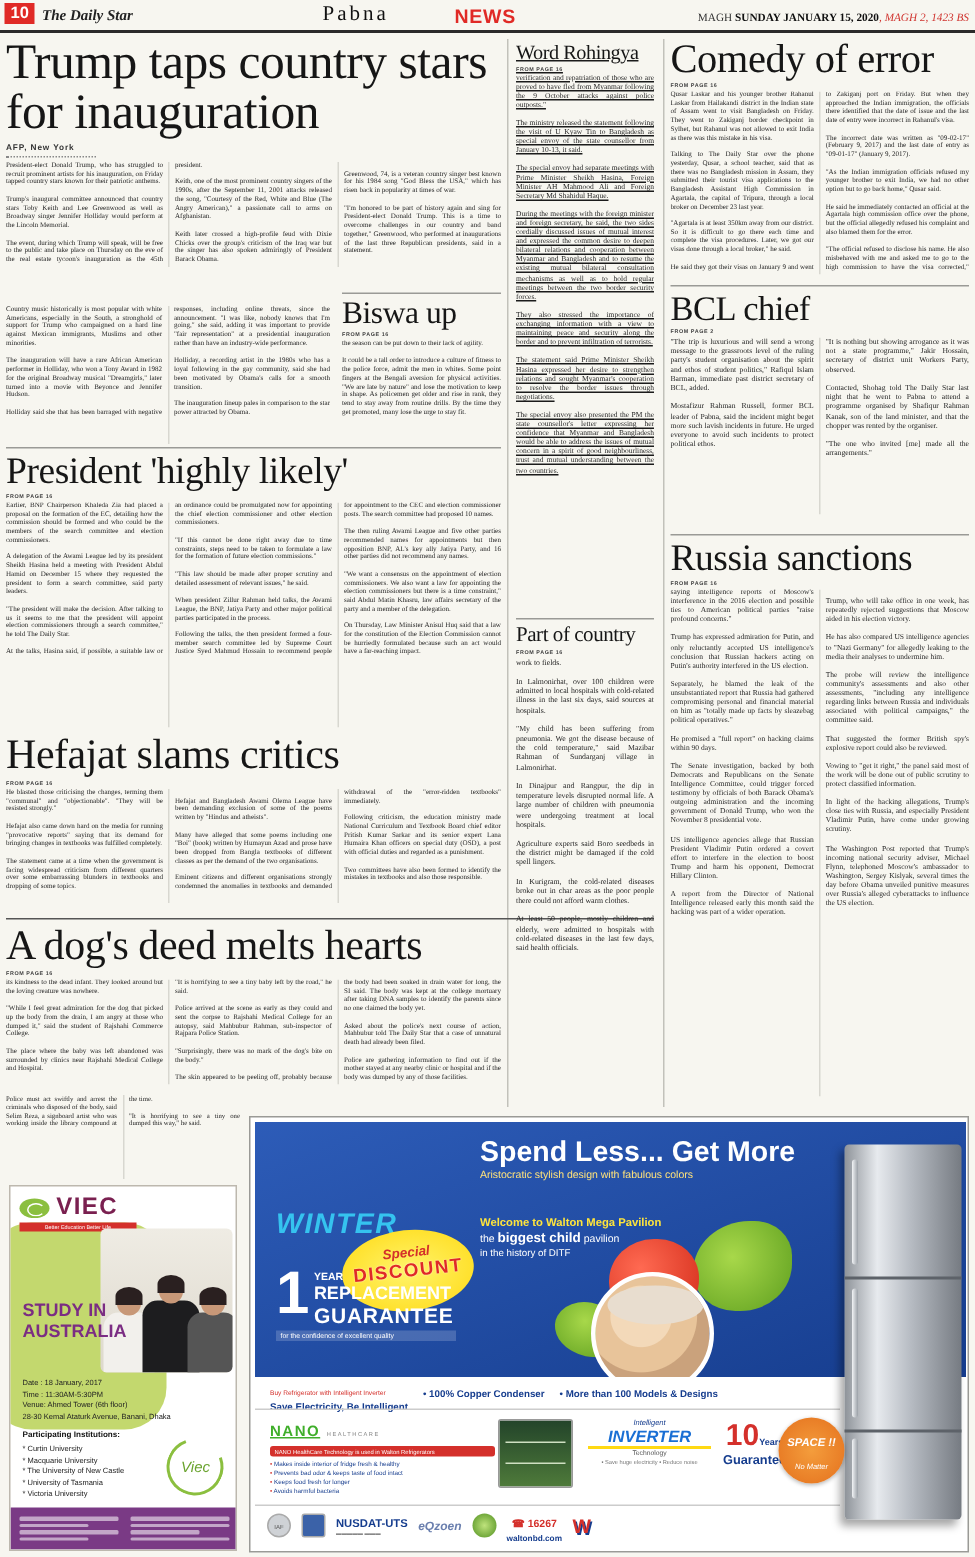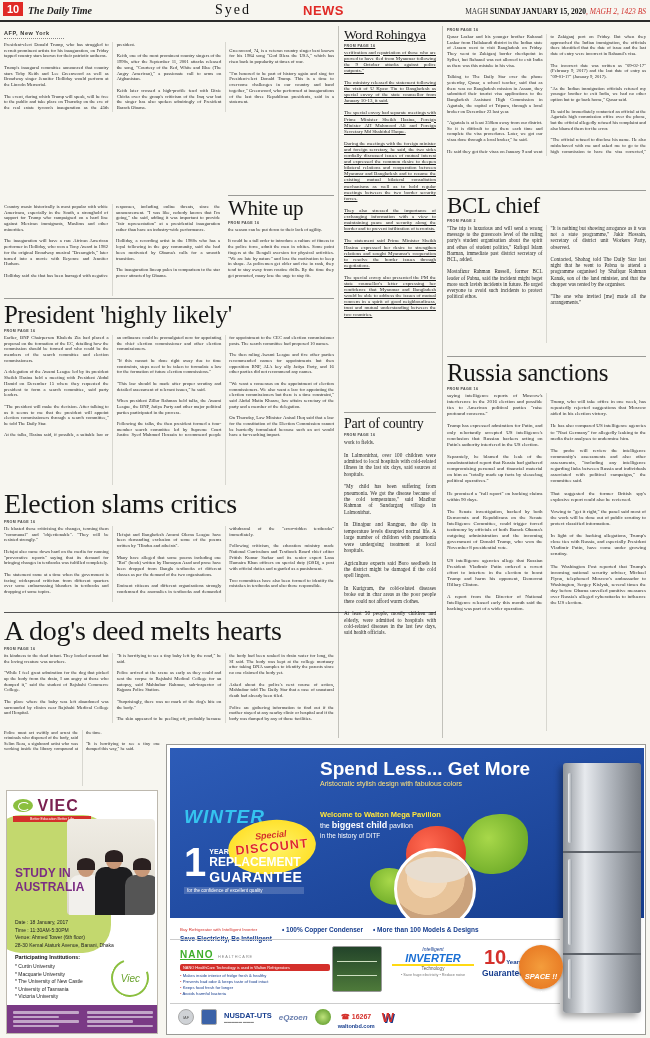--- a/index.html
+++ b/index.html
@@ -96,51 +96,52 @@
   .w-inv { position:absolute; left:222px; top:6px; width:82px; text-align:center; }
   .w-inv .i1 { font-size:5px; font-style:italic; color:#163d8e; display:block; }
   .w-inv .i2 { font-size:11px; font-style:italic; font-weight:900; color:#1a6fd4; display:block; border-bottom:2px solid #ffd913; }
   .w-inv .i3 { font-size:4.5px; color:#555; display:block; }
   .w-inv .i4 { font-size:3.8px; color:#777; display:block; margin-top:2px; }
   .w-ten { position:absolute; left:312px; top:8px; text-align:center; }
   .w-ten .n { color:#d4302b; font-weight:900; font-size:20px; line-height:.9; }
   .w-ten .y { color:#163d8e; font-size:6px; font-weight:bold; }
   .w-ten .g { display:block; color:#163d8e; font-weight:900; font-size:8.5px; }
   .w-space { position:absolute; left:352px; top:200px; width:44px; height:44px; border-radius:50%; background:radial-gradient(#f49d3c,#e4701d); color:#fff; text-align:center; z-index:5; box-shadow:0 1px 3px rgba(0,0,0,.3); }
-  .w-space b { display:block; font-size:7.5px; margin-top:27px; font-style:italic; }
+  .w-space b { display:block; font-size:7.5px; margin-top:12px; font-style:italic; }
   .w-space span { font-size:5px; font-style:italic; }
   .w-foot { position:absolute; left:3px; top:258px; width:390px; height:27px; border-top:1px solid #ccc; display:flex; align-items:center; gap:7px; padding-left:8px; }
   .cert { width:16px; height:16px; border-radius:50%; background:#cfd2d6; border:1px solid #aaa; font-size:4px; color:#555; text-align:center; line-height:16px; }
   .cert.sq { border-radius:2px; background:#3b62a8; color:#fff; }
   .nusdat { color:#163d8e; font-weight:900; font-size:7.5px; }
   .nusdat small { display:block; font-weight:normal; color:#888; font-size:3.6px; }
   .eq { color:#6a7fae; font-weight:bold; font-size:8px; font-style:italic; }
   .leafcirc { width:16px; height:16px; border-radius:50%; background:radial-gradient(#bfe37c,#4f8f1f); }
   .call16267 { text-align:center; }
   .call16267 .n { color:#d4302b; font-weight:900; font-size:7px; }
   .call16267 .u { display:block; color:#163d8e; font-size:5.5px; font-weight:bold; }
   .wmark { font-size:13px; font-weight:900; color:#d4302b; text-shadow:1px 1px 0 #163d8e; }
 </style>
 </head>
 <body>
 
 <div class="page">
 
   <div class="hdr">
     <span class="pagenum">10</span>
-    <span class="masthead">The Daily Time</span>
-    <span class="city">Syed</span>
+    <span class="masthead">The Daily Star</span>
+    <span class="city">Pabna</span>
     <span class="newslbl">NEWS</span>
     <span class="dateline"><span>MAGH </span><b>SUNDAY JANUARY 15, 2020</b><span class="date-bangla">, MAGH 2, 1423 BS</span></span>
   </div>
 
   <div class="v-rule" style="left:338px;top:26px;height:712px;"></div>
   <div class="v-rule" style="left:442px;top:26px;height:712px;"></div>
 
   <div class="blk" style="left:4px;top:26px;width:330px;">
+    <div class="headline" style="font-size:33px;">Trump taps country stars for inauguration</div>
     <div class="byline">AFP, New York</div>
     <div class="body-text c3" style="height:70px;margin-top:3px;">President-elect Donald Trump, who has struggled to recruit prominent artists for his inauguration, on Friday tapped country stars known for their patriotic anthems.
 
 Trump's inaugural committee announced that country stars Toby Keith and Lee Greenwood as well as Broadway singer Jennifer Holliday would perform at the Lincoln Memorial.
 
 The event, during which Trump will speak, will be free to the public and take place on Thursday on the eve of the real estate tycoon's inauguration as the 45th president.
 
 Keith, one of the most prominent country singers of the 1990s, after the September 11, 2001 attacks released the song, "Courtesy of the Red, White and Blue (The Angry American)," a passionate call to arms on Afghanistan.
 
 Keith later crossed a high-profile feud with Dixie Chicks over the group's criticism of the Iraq war but the singer has also spoken admiringly of President Barack Obama.
@@ -154,21 +155,21 @@
 The inauguration will have a rare African American performer in Holliday, who won a Tony Award in 1982 for the original Broadway musical "Dreamgirls," later turned into a movie with Beyonce and Jennifer Hudson.
 
 Holliday said she that has been barraged with negative responses, including online threats, since the announcement. "I was like, nobody knows that I'm going," she said, adding it was important to provide "fair representation" at a presidential inauguration rather than have an industry-wide performance.
 
 Holliday, a recording artist in the 1980s who has a loyal following in the gay community, said she had been motivated by Obama's calls for a smooth transition.
 
 The inauguration lineup pales in comparison to the star power attracted by Obama.</div>
 
   <div class="blk" style="left:228px;top:198px;width:106px;">
     <div class="h-rule" style="left:0;top:-3px;width:106px;"></div>
-    <div class="headline" style="font-size:21px;">White up</div>
+    <div class="headline" style="font-size:21px;">Biswa up</div>
     <div class="fromtag">FROM PAGE 16</div>
     <div class="body-text c1" style="height:66px;">the season can be put down to their lack of agility.
 
 It could be a tall order to introduce a culture of fitness to the police force, admit the men in whites. Some point fingers at the Bengali aversion for physical activities. "We are late by nature" and lose the motivation to keep in shape. As policemen get older and rise in rank, they tend to stay away from routine drills. By the time they get promoted, many lose the urge to stay fit.</div>
   </div>
 
   <div class="h-rule" style="left:4px;top:298px;width:330px;"></div>
   <div class="blk" style="left:4px;top:302px;width:330px;">
     <div class="headline" style="font-size:25px;">President 'highly likely'</div>
     <div class="fromtag">FROM PAGE 16</div>
@@ -189,21 +190,21 @@
 Following the talks, the then president formed a four-member search committee led by Supreme Court Justice Syed Mahmud Hossain to recommend people for appointment to the CEC and election commissioner posts. The search committee had proposed 10 names.
 
 The then ruling Awami League and five other parties recommended names for appointments but then opposition BNP, AL's key ally Jatiya Party, and 16 other parties did not recommend any names.
 
 "We want a consensus on the appointment of election commissioners. We also want a law for appointing the election commissioners but there is a time constraint," said Abdul Matin Khasru, law affairs secretary of the party and a member of the delegation.
 
 On Thursday, Law Minister Anisul Huq said that a law for the constitution of the Election Commission cannot be hurriedly formulated because such an act would have a far-reaching impact.</div>
   </div>
 
   <div class="blk" style="left:4px;top:490px;width:330px;">
-    <div class="headline" style="font-size:28px;">Election slams critics</div>
+    <div class="headline" style="font-size:28px;">Hefajat slams critics</div>
     <div class="fromtag">FROM PAGE 16</div>
     <div class="body-text c3" style="height:76px;">He blasted those criticising the changes, terming them "communal" and "objectionable". "They will be resisted strongly."
 
 Hefajat also came down hard on the media for running "provocative reports" saying that its demand for bringing changes in textbooks was fulfilled completely.
 
 The statement came at a time when the government is facing widespread criticism from different quarters over some embarrassing blunders in textbooks and dropping of some topics.
 
 Hefajat and Bangladesh Awami Olema League have been demanding exclusion of some of the poems written by "Hindus and atheists".
 
 Many have alleged that some poems including one "Boi" (book) written by Humayun Azad and prose have been dropped from Bangla textbooks of different classes as per the demand of the two organisations.
@@ -274,20 +275,21 @@
 In Dinajpur and Rangpur, the dip in temperature levels disrupted normal life. A large number of children with pneumonia were undergoing treatment at local hospitals.
 
 Agriculture experts said Boro seedbeds in the district might be damaged if the cold spell lingers.
 
 In Kurigram, the cold-related diseases broke out in char areas as the poor people there could not afford warm clothes.
 
 At least 50 people, mostly children and elderly, were admitted to hospitals with cold-related diseases in the last few days, said health officials.</div>
   </div>
 
   <div class="blk" style="left:447px;top:26px;width:199px;">
+    <div class="headline" style="font-size:27px;">Comedy of error</div>
     <div class="fromtag">FROM PAGE 16</div>
     <div class="body-text c2" style="height:122px;">Qusar Laskar and his younger brother Rahanul Laskar from Hailakandi district in the Indian state of Assam went to visit Bangladesh on Friday. They went to Zakiganj border checkpoint in Sylhet, but Rahanul was not allowed to exit India as there was this mistake in his visa.
 
 Talking to The Daily Star over the phone yesterday, Qusar, a school teacher, said that as there was no Bangladesh mission in Assam, they submitted their tourist visa applications to the Bangladesh Assistant High Commission in Agartala, the capital of Tripura, through a local broker on December 23 last year.
 
 "Agartala is at least 350km away from our district. So it is difficult to go there each time and complete the visa procedures. Later, we got our visas done through a local broker," he said.
 
 He said they got their visas on January 9 and went to Zakiganj port on Friday. But when they approached the Indian immigration, the officials there identified that the date of issue and the last date of entry were incorrect in Rahanul's visa.
 
 The incorrect date was written as "09-02-17" (February 9, 2017) and the last date of entry as "09-01-17" (January 9, 2017).

